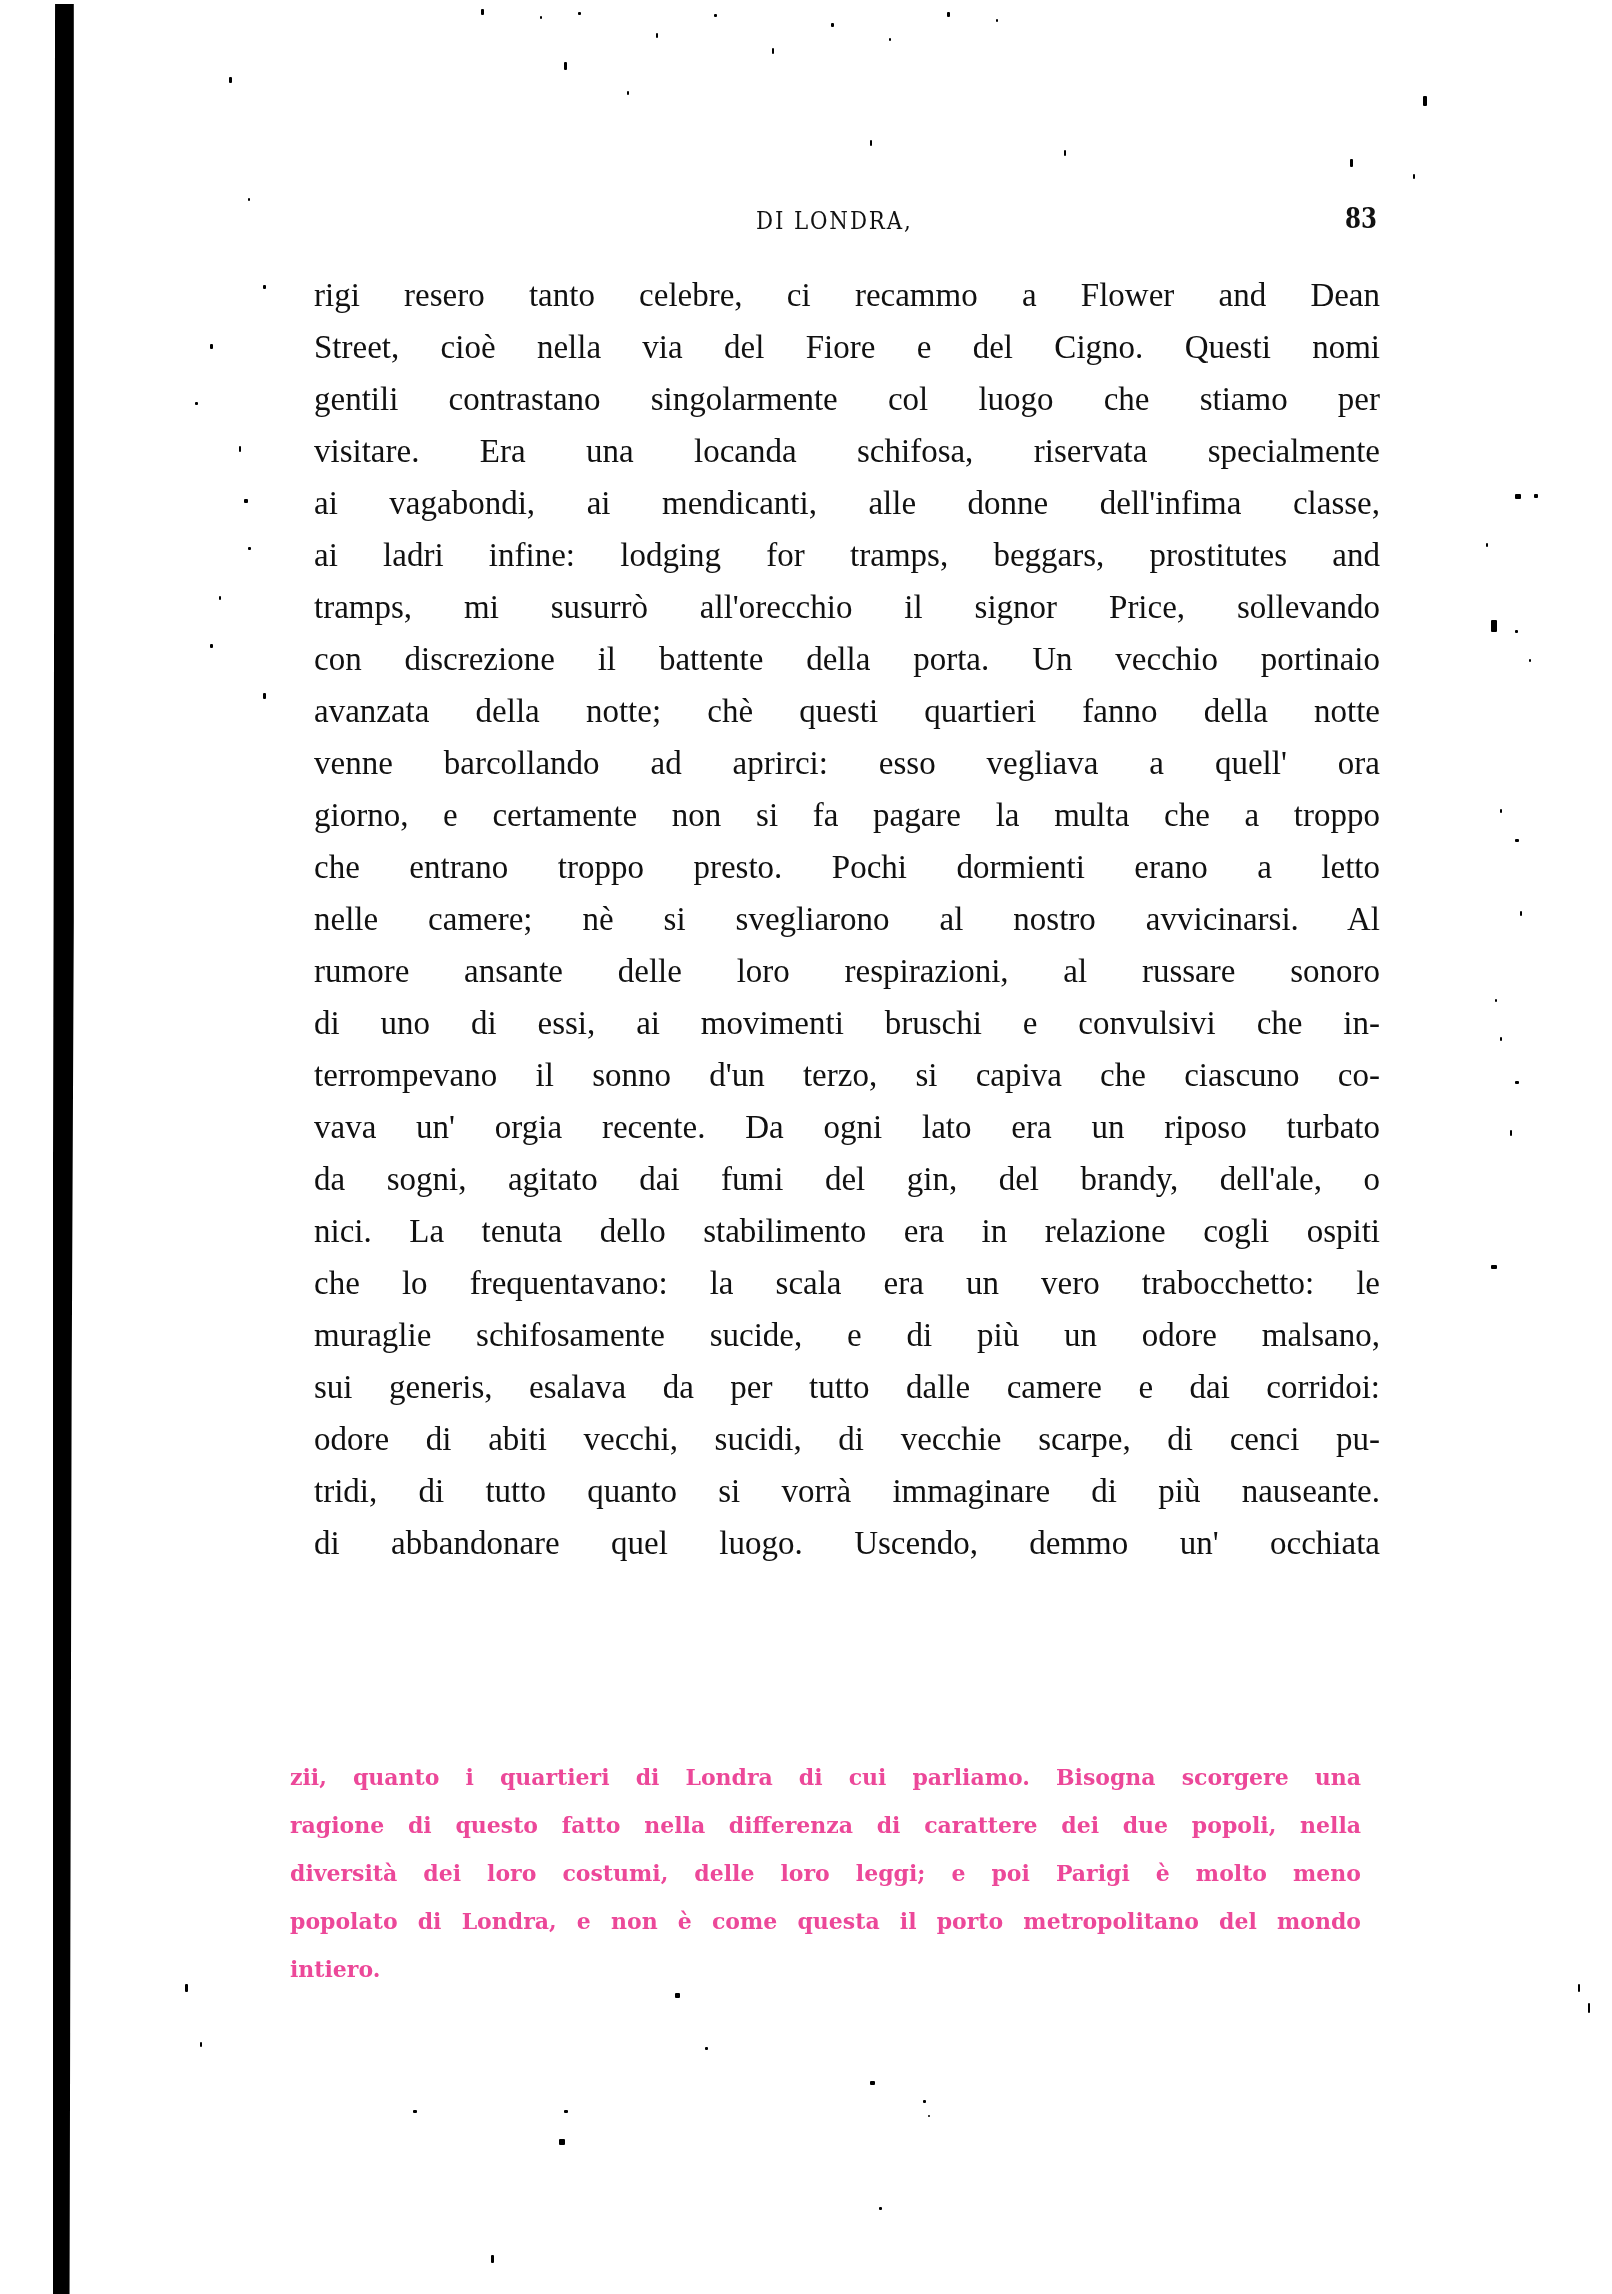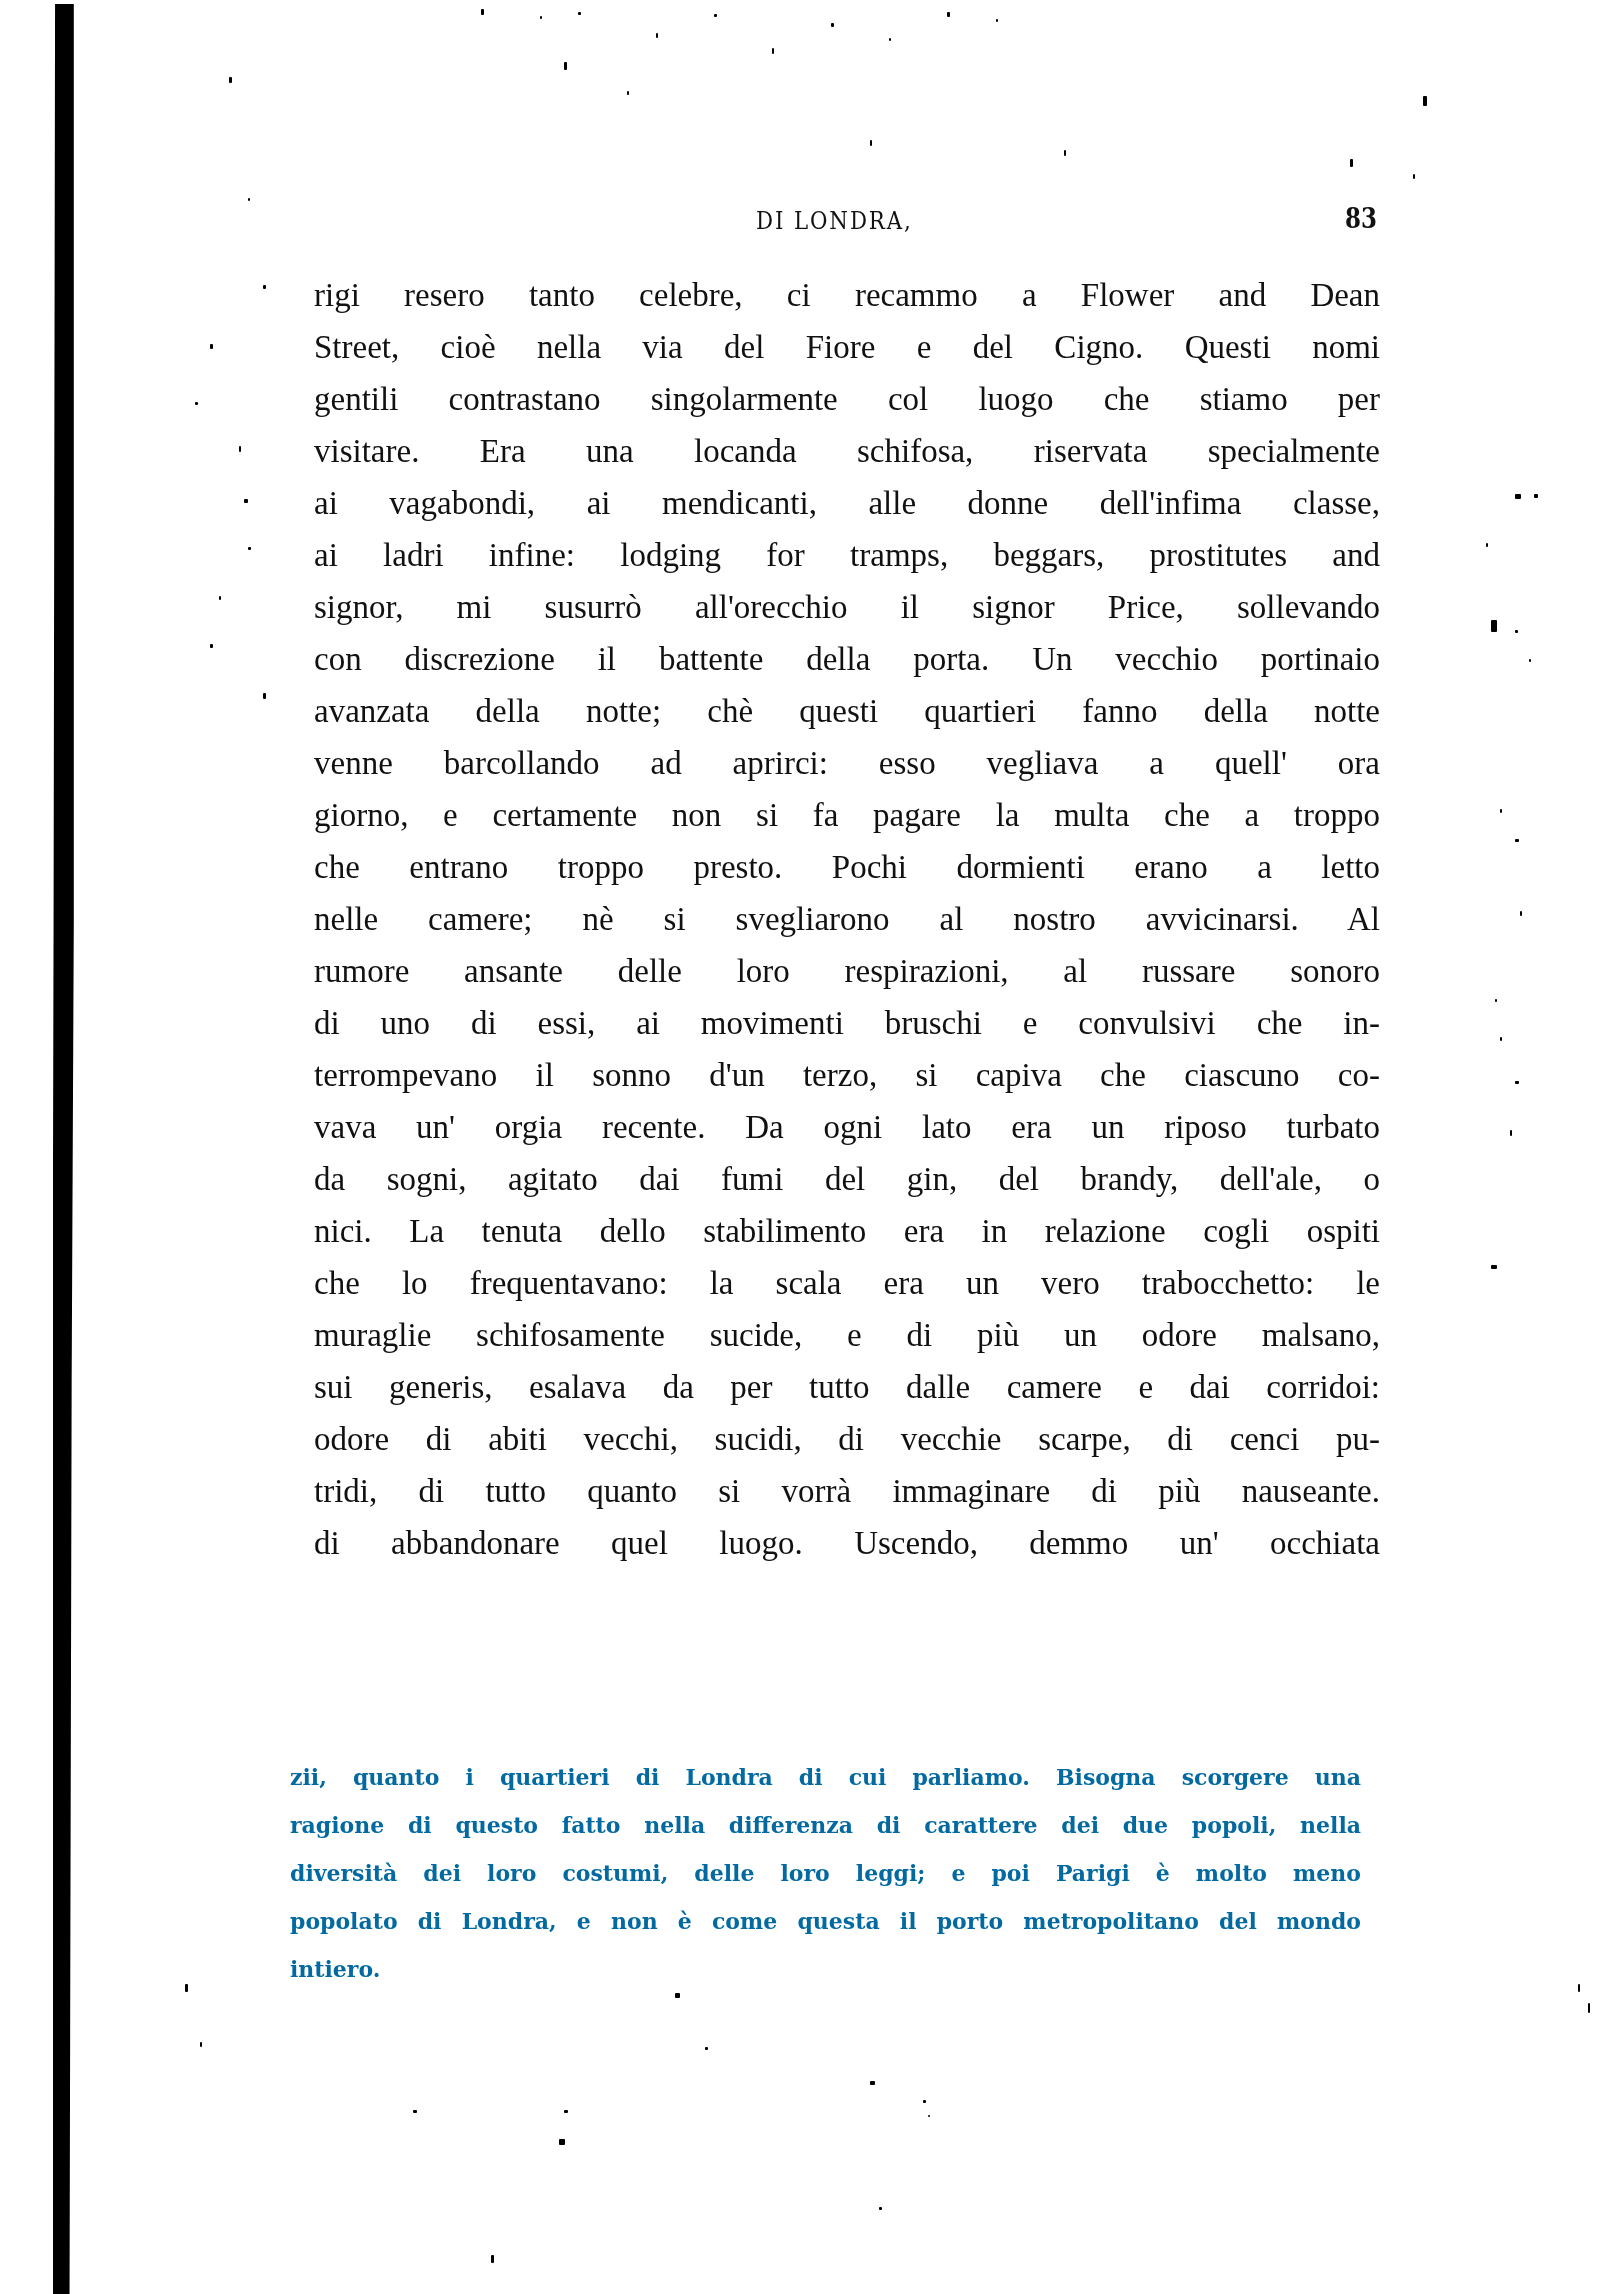--- a/index.html
+++ b/index.html
@@ -26,21 +26,21 @@
   }
   .line {
     height: 52px; line-height: 47px; white-space: nowrap;
     text-align: justify; text-align-last: justify;
     display: block;
   }
   .line > span { white-space: normal; }
   .seg-italic { }
   .footnote {
     position: absolute; left: 255px; top: 1754px; width: 1071px;
-    font-family: "DejaVu Serif", serif; font-size: 22px; font-weight: bold; color: #0369a1;
+    font-family: "DejaVu Serif", serif; font-size: 22px; font-weight: bold; color: #ec4899;
   }
   .fn-line {
     height: 48px; line-height: 39px; white-space: nowrap;
     text-align: justify; text-align-last: justify; display: block;
   }
   .fn-line.last { text-align-last: left; }
   .speck { position: absolute; background: #000; border-radius: 1px; }
 </style>
 </head>
 <body>
@@ -51,21 +51,21 @@
   <div class="running-head">DI LONDRA,</div>
   <div class="page-number">83</div>
 
   <div class="body-text" id="body-text">
       <div class="line"><span class="seg-italic">rigi</span><span> resero tanto celebre, ci recammo a </span><span class="seg-italic">Flower and Dean</span></div>
       <div class="line"><span class="seg-italic">Street,</span><span> cioè nella via del Fiore e del Cigno. Questi nomi</span></div>
       <div class="line"><span>gentili contrastano singolarmente col luogo che stiamo per</span></div>
       <div class="line"><span>visitare. Era una locanda schifosa, riservata specialmente</span></div>
       <div class="line"><span>ai vagabondi, ai mendicanti, alle donne dell'infima classe,</span></div>
       <div class="line"><span>ai ladri infine: </span><span class="seg-italic">lodging for tramps, beggars, prostitutes and</span></div>
-      <div class="line"><span class="seg-italic">signor,</span><span> mi susurrò all'orecchio il signor Price, sollevando</span></div>
+      <div class="line"><span class="seg-italic">tramps,</span><span> mi susurrò all'orecchio il signor Price, sollevando</span></div>
       <div class="line"><span>con discrezione il battente della porta. Un vecchio portinaio</span></div>
       <div class="line"><span>avanzata della notte; chè questi quartieri fanno della notte</span></div>
       <div class="line"><span>venne barcollando ad aprirci: esso vegliava a quell' ora</span></div>
       <div class="line"><span>giorno, e certamente non si fa pagare la multa che a troppo</span></div>
       <div class="line"><span>che entrano troppo presto. Pochi dormienti erano a letto</span></div>
       <div class="line"><span>nelle camere; nè si svegliarono al nostro avvicinarsi. Al</span></div>
       <div class="line"><span>rumore ansante delle loro respirazioni, al russare sonoro</span></div>
       <div class="line"><span>di uno di essi, ai movimenti bruschi e convulsivi che in-</span></div>
       <div class="line"><span>terrompevano il sonno d'un terzo, si capiva che ciascuno co-</span></div>
       <div class="line"><span>vava un' orgia recente. Da ogni lato era un riposo turbato</span></div>

